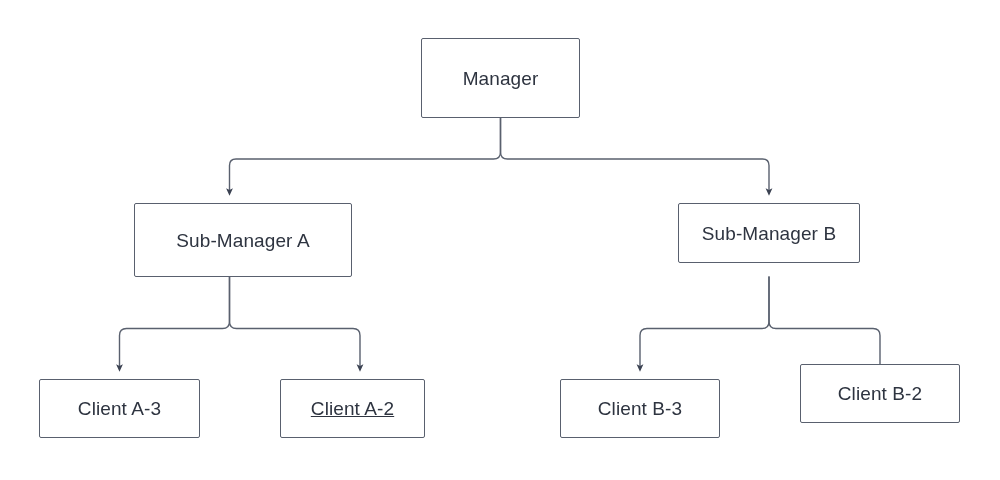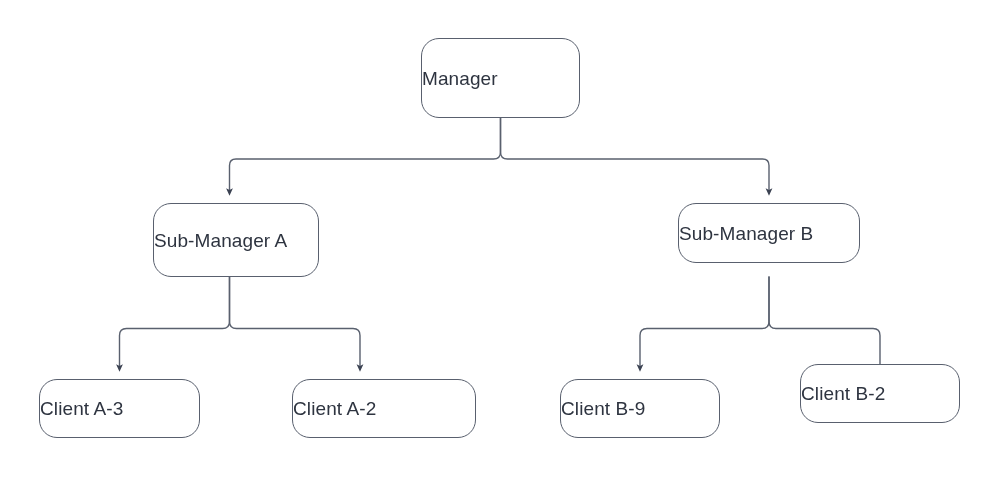--- a/index.html
+++ b/index.html
@@ -24,24 +24,24 @@
     left: 0;
     top: 0;
     width: 1000px;
     height: 480px;
   }
   .node {
     position: absolute;
     box-sizing: border-box;
     display: flex;
     align-items: center;
-    justify-content: flex-start;
+    justify-content: center;
     background: #ffffff;
     border: 1.4px solid #59606e;
-    border-radius: 18px;
+    border-radius: 2px;
     color: #2e3440;
     font-size: 19px;
     line-height: 1;
     letter-spacing: 0.1px;
     white-space: nowrap;
   }
   .node-label {
     pointer-events: none;
   }
 </style>
@@ -70,37 +70,37 @@
       <path marker-end="url(#arrowhead)" d="M 769 277 L 769 321.5 Q 769 328.5 762 328.5 L 647 328.5 Q 640 328.5 640 335.5 L 640 368"></path>
 
       <path marker-end="url(#arrowhead)" d="M 769 277 L 769 321.5 Q 769 328.5 776 328.5 L 873 328.5 Q 880 328.5 880 335.5 L 880 368"></path>
     </g>
   </svg>
 
   <div class="node" style="left:421px; top:38px; width:159px; height:80px;">
     <span class="node-label">Manager</span>
   </div>
 
-  <div class="node" style="left:153px; top:203px; width:166px; height:74px;">
+  <div class="node" style="left:134px; top:203px; width:218px; height:74px;">
     <span class="node-label">Sub-Manager A</span>
   </div>
 
   <div class="node" style="left:678px; top:203px; width:182px; height:60px;">
     <span class="node-label">Sub-Manager B</span>
   </div>
 
   <div class="node" style="left:39px; top:379px; width:161px; height:59px;">
     <span class="node-label">Client A-3</span>
   </div>
 
-  <div class="node" style="left:292px; top:379px; width:184px; height:59px;">
+  <div class="node" style="left:280px; top:379px; width:145px; height:59px;text-decoration:underline;">
     <span class="node-label">Client A-2</span>
   </div>
 
   <div class="node" style="left:560px; top:379px; width:160px; height:59px;">
-    <span class="node-label">Client B-9</span>
+    <span class="node-label">Client B-3</span>
   </div>
 
   <div class="node" style="left:800px; top:364px; width:160px; height:59px;">
     <span class="node-label">Client B-2</span>
   </div>
 
 </div>
 
 </body></html>

